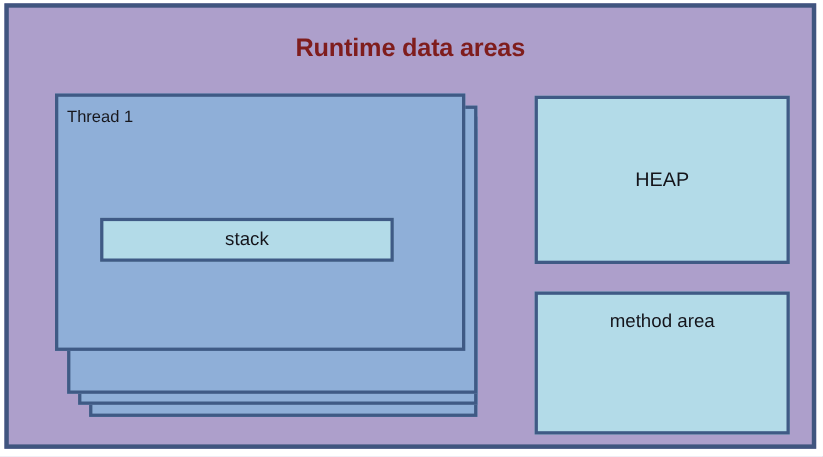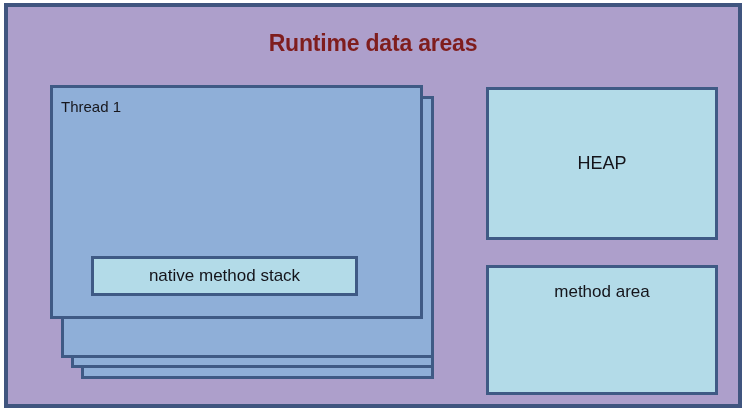--- a/index.html
+++ b/index.html
@@ -170,22 +170,22 @@
 
       <div class="thread-card back-3"></div>
       <div class="thread-card back-2"></div>
       <div class="thread-card back-1"></div>
 
       <div class="thread-card front">
 
         <div class="thread-label">Thread 1</div>
 
 
+        <div class="mem-box thread-inner-box box-stack">stack</div>
 
-        <div class="mem-box thread-inner-box box-native">native method stack</div>
 
       </div>
     </div>
 
     <div class="mem-box heap-box">HEAP</div>
 
     <div class="mem-box method-area-box">
       <div class="method-area-label">method area</div>
 
     </div>

